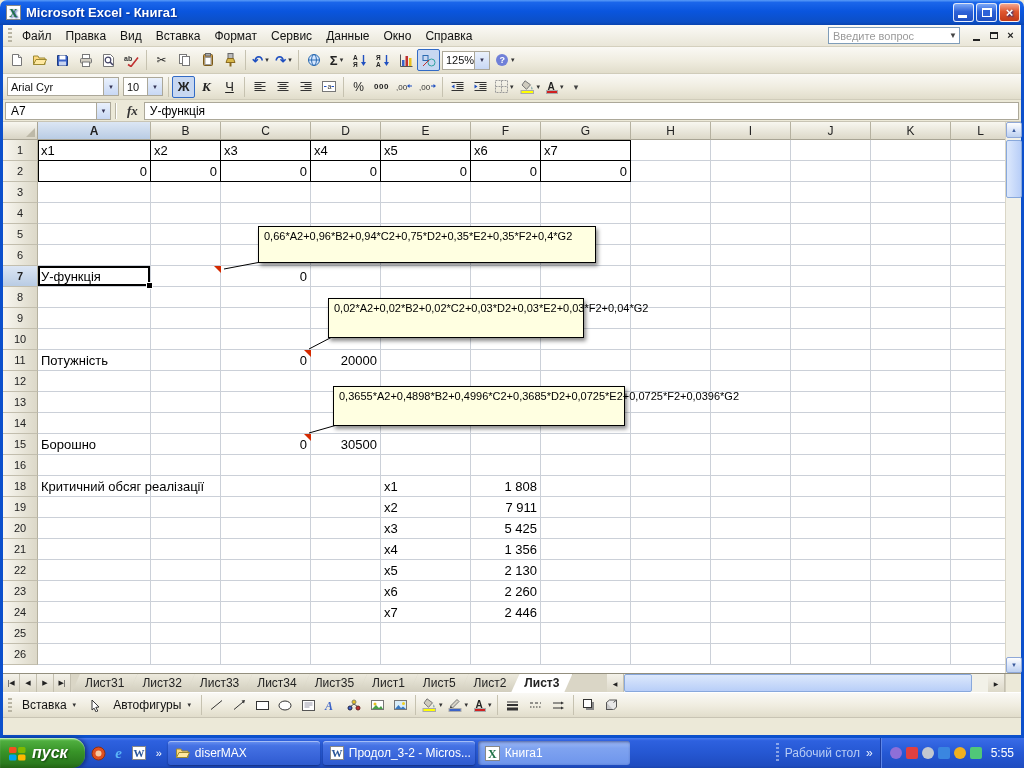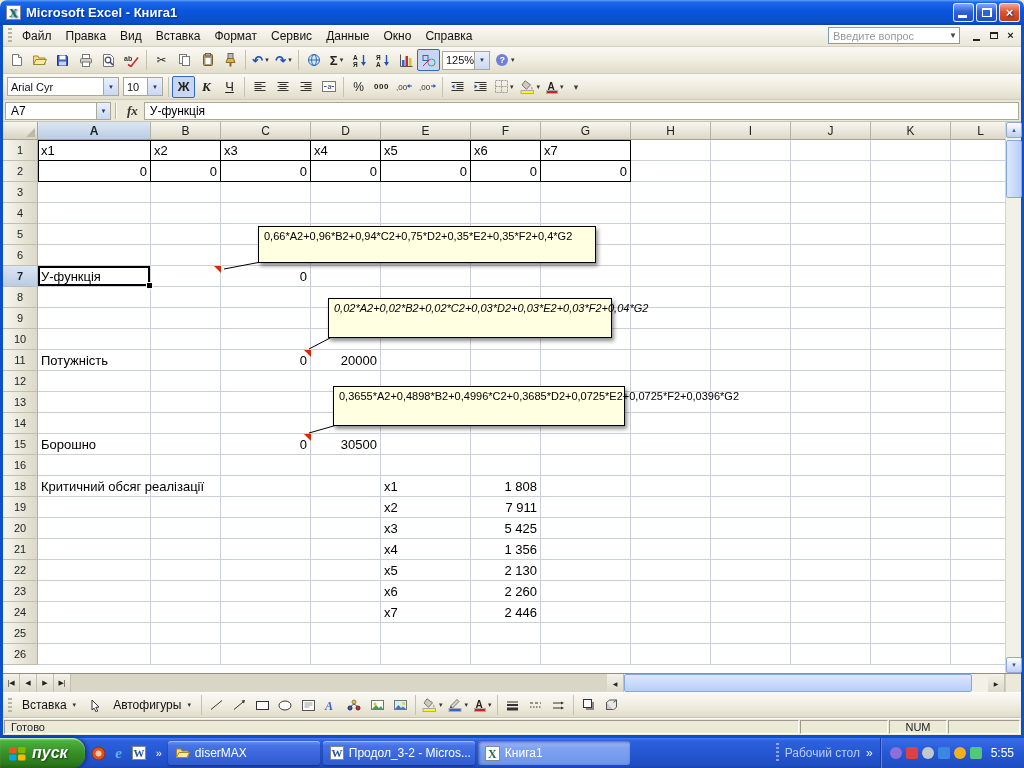--- a/index.html
+++ b/index.html
@@ -910,39 +910,50 @@
       <svg class="overlay" id="overlay" width="1002" height="551">
           <line x1="258" y1="140" x2="221" y2="147" stroke="#000" stroke-width="1"></line>
           <polygon points="211,144 218,144 218,151" fill="#D42A00"></polygon>
           <line x1="329" y1="215" x2="306" y2="227" stroke="#000" stroke-width="1"></line>
           <polygon points="301,228 308,228 308,235" fill="#D42A00"></polygon>
           <line x1="334" y1="303" x2="306" y2="311" stroke="#000" stroke-width="1"></line>
           <polygon points="301,312 308,312 308,319" fill="#D42A00"></polygon>
         </svg>
       <div id="comments">
           <div class="cbox" style="left: 255px; top: 104px; width: 338px; min-height: 37px;">0,66*A2+0,96*B2+0,94*C2+0,75*D2+0,35*E2+0,35*F2+0,4*G2</div>
-          <div class="cbox" style="left: 325px; top: 176px; width: 284px; min-height: 40px; font-style: italic;">0,02*A2+0,02*B2+0,02*C2+0,03*D2+0,03*E2+0,03*F2+0,04*G2</div>
+          <div class="cbox" style="left: 325px; top: 176px; width: 256px; min-height: 40px;">0,02*A2+0,02*B2+0,02*C2+0,03*D2+0,03*E2+0,03*F2+0,04*G2</div>
           <div class="cbox" style="left: 330px; top: 264px; width: 292px; min-height: 40px;">0,3655*A2+0,4898*B2+0,4996*C2+0,3685*D2+0,0725*E2+0,0725*F2+0,0396*G2</div>
         </div>
     </div>
 
     <div class="vscroll">
       <span class="sbtn">▲</span>
       <span class="vspace"></span>
       <span class="sbtn">▼</span>
       <span class="vthumb"></span>
     </div>
 
     <div class="tabbar">
       <span id="tabnav" style="display:flex">
           <span class="tnav">|◀</span>
           <span class="tnav">◀</span>
           <span class="tnav">▶</span>
           <span class="tnav">▶|</span>
         </span>
+      <span class="tabs" id="tabs">
+          <span class="tab">Лист31</span>
+          <span class="tab">Лист32</span>
+          <span class="tab">Лист33</span>
+          <span class="tab">Лист34</span>
+          <span class="tab">Лист35</span>
+          <span class="tab">Лист1</span>
+          <span class="tab">Лист5</span>
+          <span class="tab">Лист2</span>
+          <span class="tab active">Лист3</span>
+        </span>
       <span class="hscroll">
         <span class="tnav" style="font-size:6px">◀</span>
         <span class="htrack">
             <span class="hthumb"></span>
           </span>
         <span class="tnav" style="font-size:6px">▶</span>
       </span>
       <span class="hcorner"></span>
     </div>
 
@@ -1107,28 +1118,20 @@
           <span class="ticon">
             <svg width="13" height="12">
               <rect x="1.5" y="3.5" width="7" height="7" fill="#C8C8C8" stroke="#555"></rect>
               <path d="M1.5 3.5L4.5 1h7v7l-3 3" fill="#E8E8E8" stroke="#555"></path>
               <path d="M8.5 3.5l3-2.5" stroke="#555"></path>
             </svg>
           </span>
         </span>
       </div>
 
-    <div class="statusbar">
-      <span class="spanel mode">
-          <span>Готово</span>
-        </span>
-      <span class="spanel e1"></span>
-      <span class="spanel num">NUM</span>
-      <span class="spanel e2"></span>
-    </div>
   </div>
 
   <div class="taskbar">
     <span class="startbtn">
       <svg width="19" height="17" viewBox="0 0 19 17">
           <rect x="1" y="2" width="7.5" height="6" rx="1.5" fill="#F25022"></rect>
           <rect x="10" y="2" width="7.5" height="6" rx="1.5" fill="#7FBA00"></rect>
           <rect x="1" y="9.5" width="7.5" height="6" rx="1.5" fill="#00A4EF"></rect>
           <rect x="10" y="9.5" width="7.5" height="6" rx="1.5" fill="#FFB900"></rect>
         </svg>

